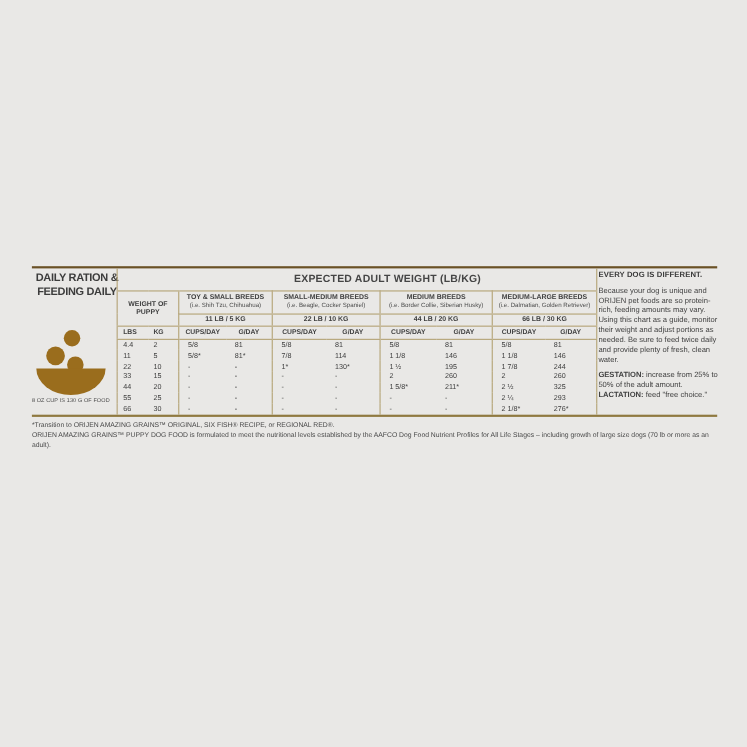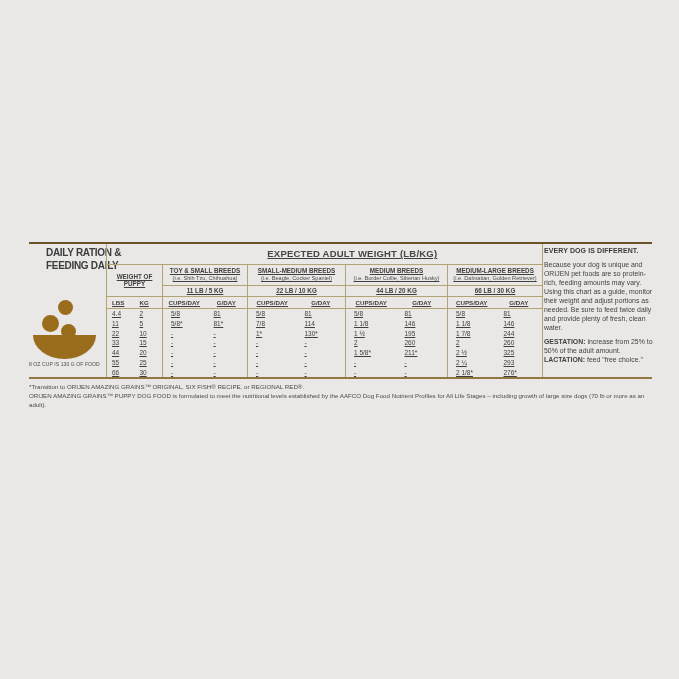--- a/index.html
+++ b/index.html
@@ -13,33 +13,33 @@
   *{margin:0;padding:0;box-sizing:border-box;}
   html,body{background:var(--bg);}
   body{font-family:"Liberation Sans",sans-serif;color:var(--ink);}
   .canvas{position:relative;width:679px;height:679px;background:var(--bg);overflow:hidden;}
 
   .rule{position:absolute;left:29px;width:623px;height:2px;}
   .rule-top{top:242px;background:var(--rule-dark);}
   .rule-bottom{top:377px;background:var(--rule-gold);}
 
   
-  .left-section{position:absolute;left:46px;top:247px;width:76px;}
+  .left-section{position:absolute;left:32px;top:247px;width:76px;text-align:center;}
   .guide-title{font-size:10px;font-weight:bold;letter-spacing:-0.3px;line-height:12.5px;color:#3c3c3c;white-space:nowrap;}
   .bowl-wrap{position:absolute;left:33px;top:298px;width:64px;height:64px;}
   .kib{position:absolute;background:var(--brown);border-radius:50%;}
   .kib1{left:25px;top:2px;width:15px;height:15px;}
   .kib2{left:9px;top:17px;width:17px;height:17px;}
   .kib3{left:28px;top:26px;width:15px;height:15px;}
   .bowl{position:absolute;left:0;top:37px;width:63px;height:24px;background:var(--brown);
         border-radius:0 0 31.5px 31.5px / 0 0 24px 24px;}
   .cup-note{position:absolute;left:29px;top:361px;font-size:5px;letter-spacing:0.1px;color:#4a4a4a;white-space:nowrap;}
 
   
-  .table-wrap{position:absolute;left:106px;top:244px;width:436px;height:133px;text-decoration:underline;}
+  .table-wrap{position:absolute;left:106px;top:244px;width:436px;height:133px;}
   table.feed{border-collapse:collapse;table-layout:fixed;width:436px;height:133px;
              border-left:1px solid var(--grid);border-right:1px solid var(--grid);}
   td{vertical-align:middle;text-align:center;color:var(--ink);overflow:hidden;}
   td.hb{border-bottom:1px solid var(--grid);}
   td.gs{border-left:1px solid var(--grid);}
   tr.tr-main{height:20px;}
   tr.tr-breed{height:21px;}
   tr.tr-lbkg{height:11px;}
   tr.tr-sub{height:12px;}
   .main-head{font-size:9.5px;font-weight:bold;letter-spacing:0.2px;color:#454545;}

